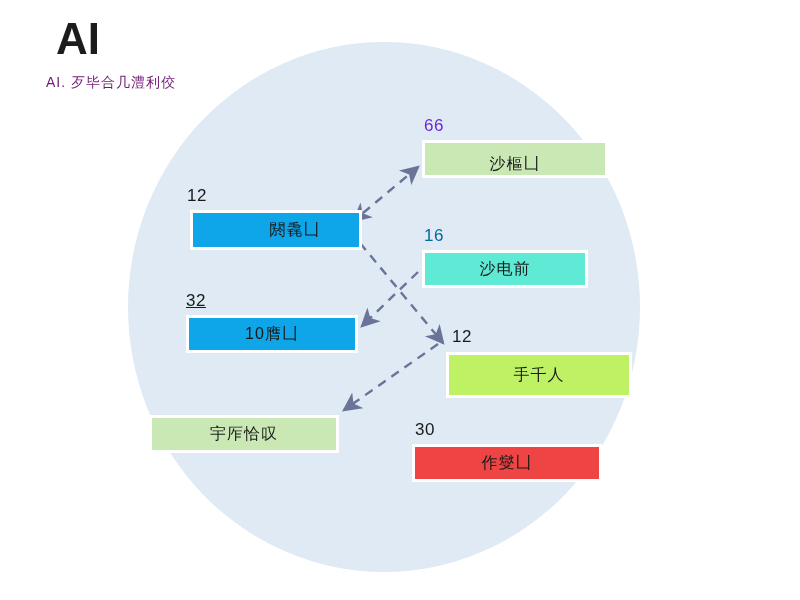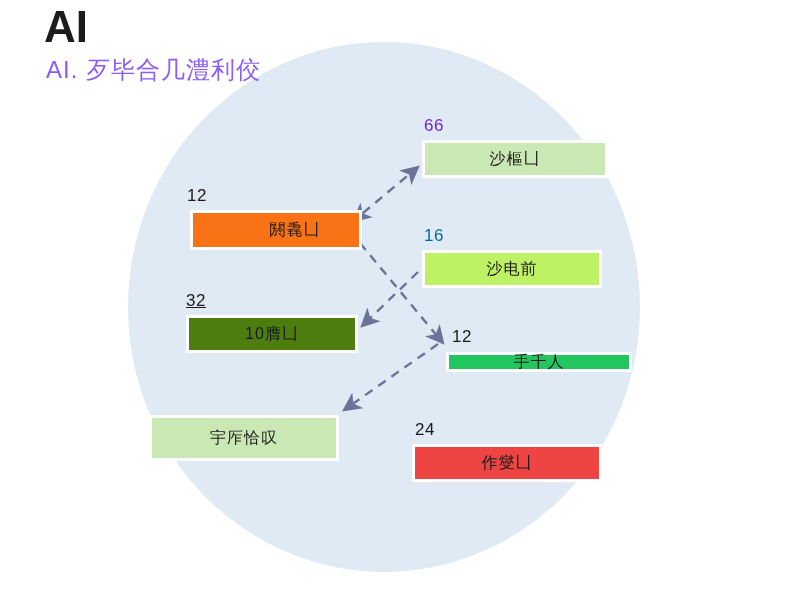--- a/index.html
+++ b/index.html
@@ -26,28 +26,28 @@
     top: 4px;
     z-index: 40;
   }
   #main-title {
     font-family: "Liberation Sans", "DejaVu Sans", sans-serif;
     font-size: 44px;
     font-weight: bold;
     line-height: 1.05;
     color: #1c1c1c;
     letter-spacing: 0px;
-    margin: 0;
+    margin: 12px;
     padding: 0;
   }
   #subtitle {
     font-family: "Liberation Sans", "DejaVu Sans", sans-serif;
-    font-size: 24px;
+    font-size: 14px;
     font-weight: normal;
-    color: #8b5cf6;
+    color: #701a75;
     margin: 4px 0 0 2px;
     letter-spacing: 1px;
     white-space: nowrap;
   }
 
   
   #bg-circle {
     position: absolute;
     left: 128px;
     top: 42px;
@@ -119,42 +119,42 @@
     </defs>
     <g id="edge-group">
         <line x1="363" y1="213" x2="418" y2="167" stroke="#6b7399" stroke-width="2.4" stroke-dasharray="9,7" marker-end="url(#arrow-end)" marker-start="url(#arrow-start)"></line>
         <line x1="360" y1="243" x2="443" y2="343" stroke="#6b7399" stroke-width="2.4" stroke-dasharray="9,7" marker-end="url(#arrow-end)"></line>
         <line x1="418" y1="272" x2="362" y2="326" stroke="#6b7399" stroke-width="2.4" stroke-dasharray="9,7" marker-end="url(#arrow-end)"></line>
         <line x1="438" y1="344" x2="344" y2="410" stroke="#6b7399" stroke-width="2.4" stroke-dasharray="9,7" marker-end="url(#arrow-end)"></line>
       </g>
   </svg>
 
   <div id="node-layer">
-      <div class="node" style="left: 190px; top: 210px; width: 172px; height: 40px; background: #f97316; border-color: rgb(255, 255, 255); padding-left: 38px;">
+      <div class="node" style="left: 190px; top: 210px; width: 172px; height: 40px; background: #0ea5e9; border-color: rgb(255, 255, 255); padding-left: 38px;">
         <span class="node-label" style="color: rgb(26, 26, 26);">閼毳凵</span>
       </div>
       <div class="node-value" style="left: 187px; top: 186px; color: rgb(26, 26, 26);">12</div>
-      <div class="node" style="left: 422px; top: 140px; width: 186px; height: 38px; background: rgb(201, 232, 180); border-color: rgb(255, 255, 255);">
+      <div class="node" style="left: 422px; top: 140px; width: 186px; height: 38px; background: rgb(201, 232, 180); border-color: rgb(255, 255, 255); align-items: flex-end;">
         <span class="node-label" style="color: rgb(26, 26, 26);">沙樞凵</span>
       </div>
       <div class="node-value" style="left: 424px; top: 116px; color: #6d28d9;">66</div>
-      <div class="node" style="left: 422px; top: 250px; width: 180px; height: 38px; background: #bef264; border-color: rgb(255, 255, 255);">
+      <div class="node" style="left: 422px; top: 250px; width: 166px; height: 38px; background: #5eead4; border-color: rgb(255, 255, 255);">
         <span class="node-label" style="color: rgb(26, 26, 26);">沙电前</span>
       </div>
       <div class="node-value" style="left: 424px; top: 226px; color: #0369a1;">16</div>
-      <div class="node" style="left: 186px; top: 315px; width: 172px; height: 38px; background: #4d7c0f; border-color: rgb(255, 255, 255);">
+      <div class="node" style="left: 186px; top: 315px; width: 172px; height: 38px; background: #0ea5e9; border-color: rgb(255, 255, 255);">
         <span class="node-label" style="color: rgb(26, 26, 26);">10膺凵</span>
       </div>
       <div class="node-value" style="left: 186px; top: 291px; color: rgb(26, 26, 26); text-decoration: underline;">32</div>
-      <div class="node" style="left: 446px; top: 352px; width: 186px; height: 20px; background: #22c55e; border-color: rgb(255, 255, 255);">
+      <div class="node" style="left: 446px; top: 352px; width: 186px; height: 46px; background: #bef264; border-color: rgb(255, 255, 255);">
         <span class="node-label" style="color: rgb(26, 26, 26);">手千人</span>
       </div>
       <div class="node-value" style="left: 452px; top: 327px; color: rgb(26, 26, 26);">12</div>
-      <div class="node" style="left: 149px; top: 415px; width: 190px; height: 46px; background: rgb(201, 232, 180); border-color: rgb(255, 255, 255);">
+      <div class="node" style="left: 149px; top: 415px; width: 190px; height: 38px; background: rgb(201, 232, 180); border-color: rgb(255, 255, 255);">
         <span class="node-label" style="color: rgb(26, 26, 26);">宇厏恰叹</span>
       </div>
       <div class="node" style="left: 412px; top: 444px; width: 190px; height: 38px; background: #ef4444; border-color: rgb(255, 255, 255);">
         <span class="node-label" style="color: rgb(26, 26, 26);">作燮凵</span>
       </div>
-      <div class="node-value" style="left: 415px; top: 420px; color: rgb(26, 26, 26);">24</div>
+      <div class="node-value" style="left: 415px; top: 420px; color: rgb(26, 26, 26);">30</div>
     </div>
 
 </div>
 
 </body></html>

